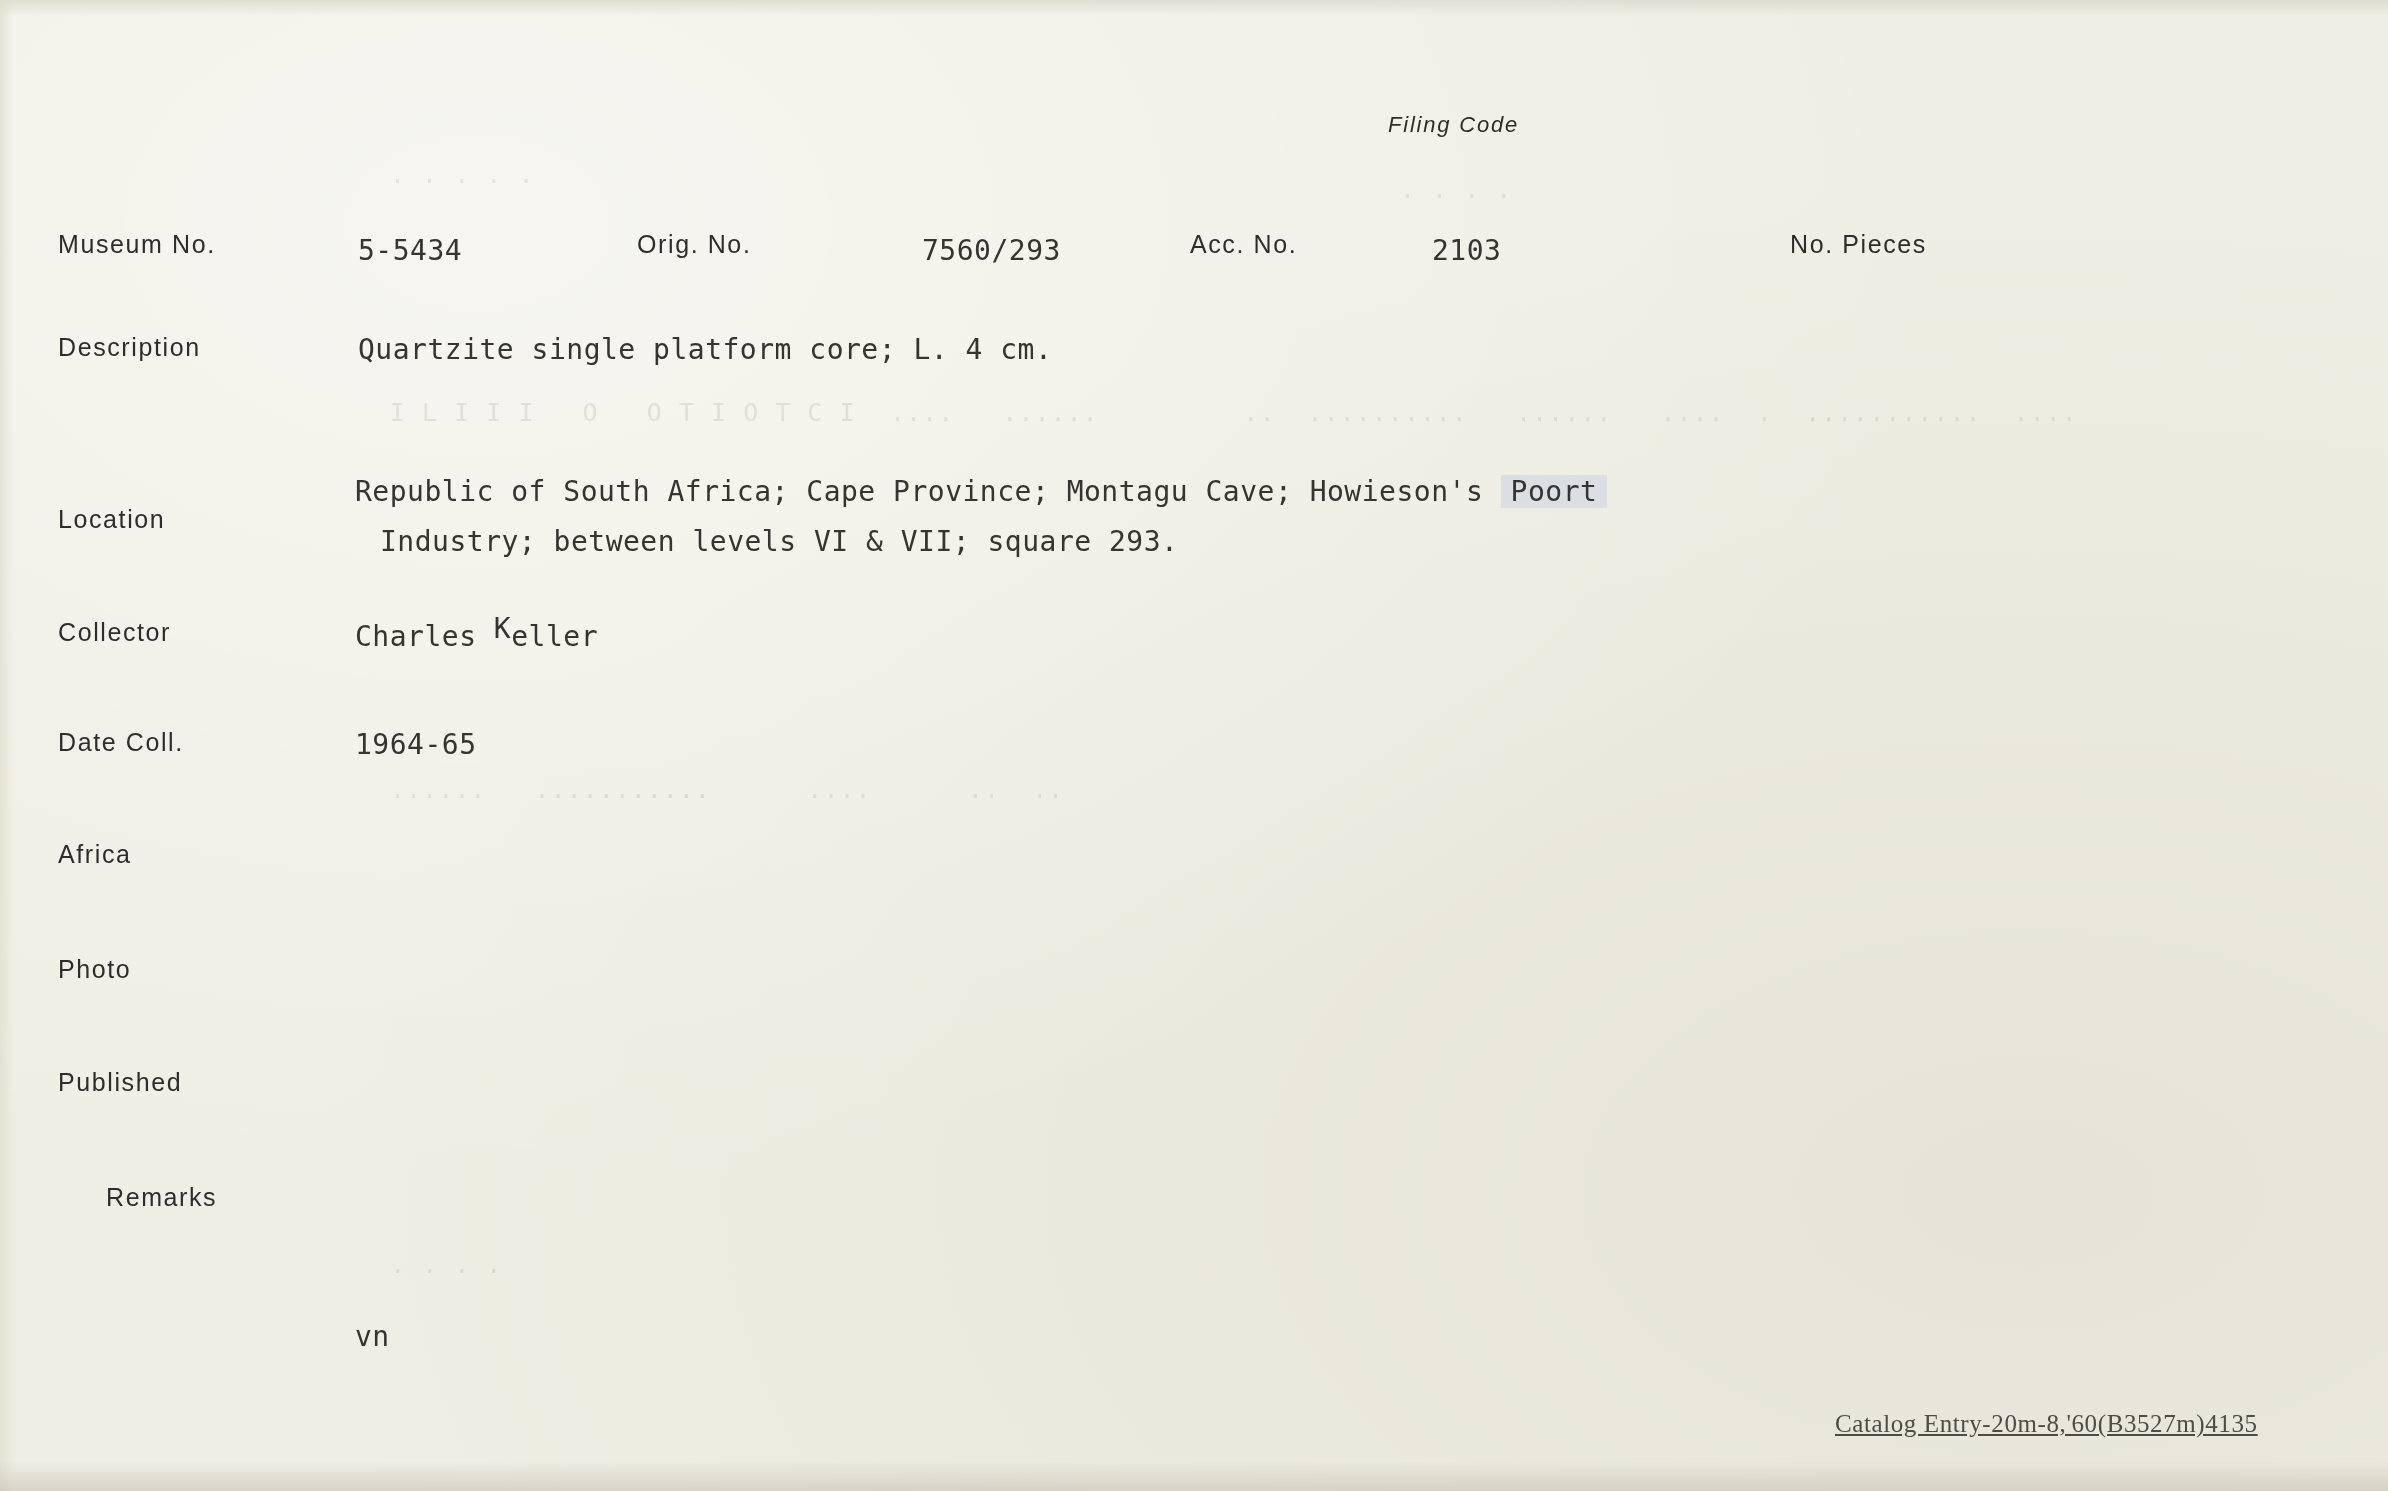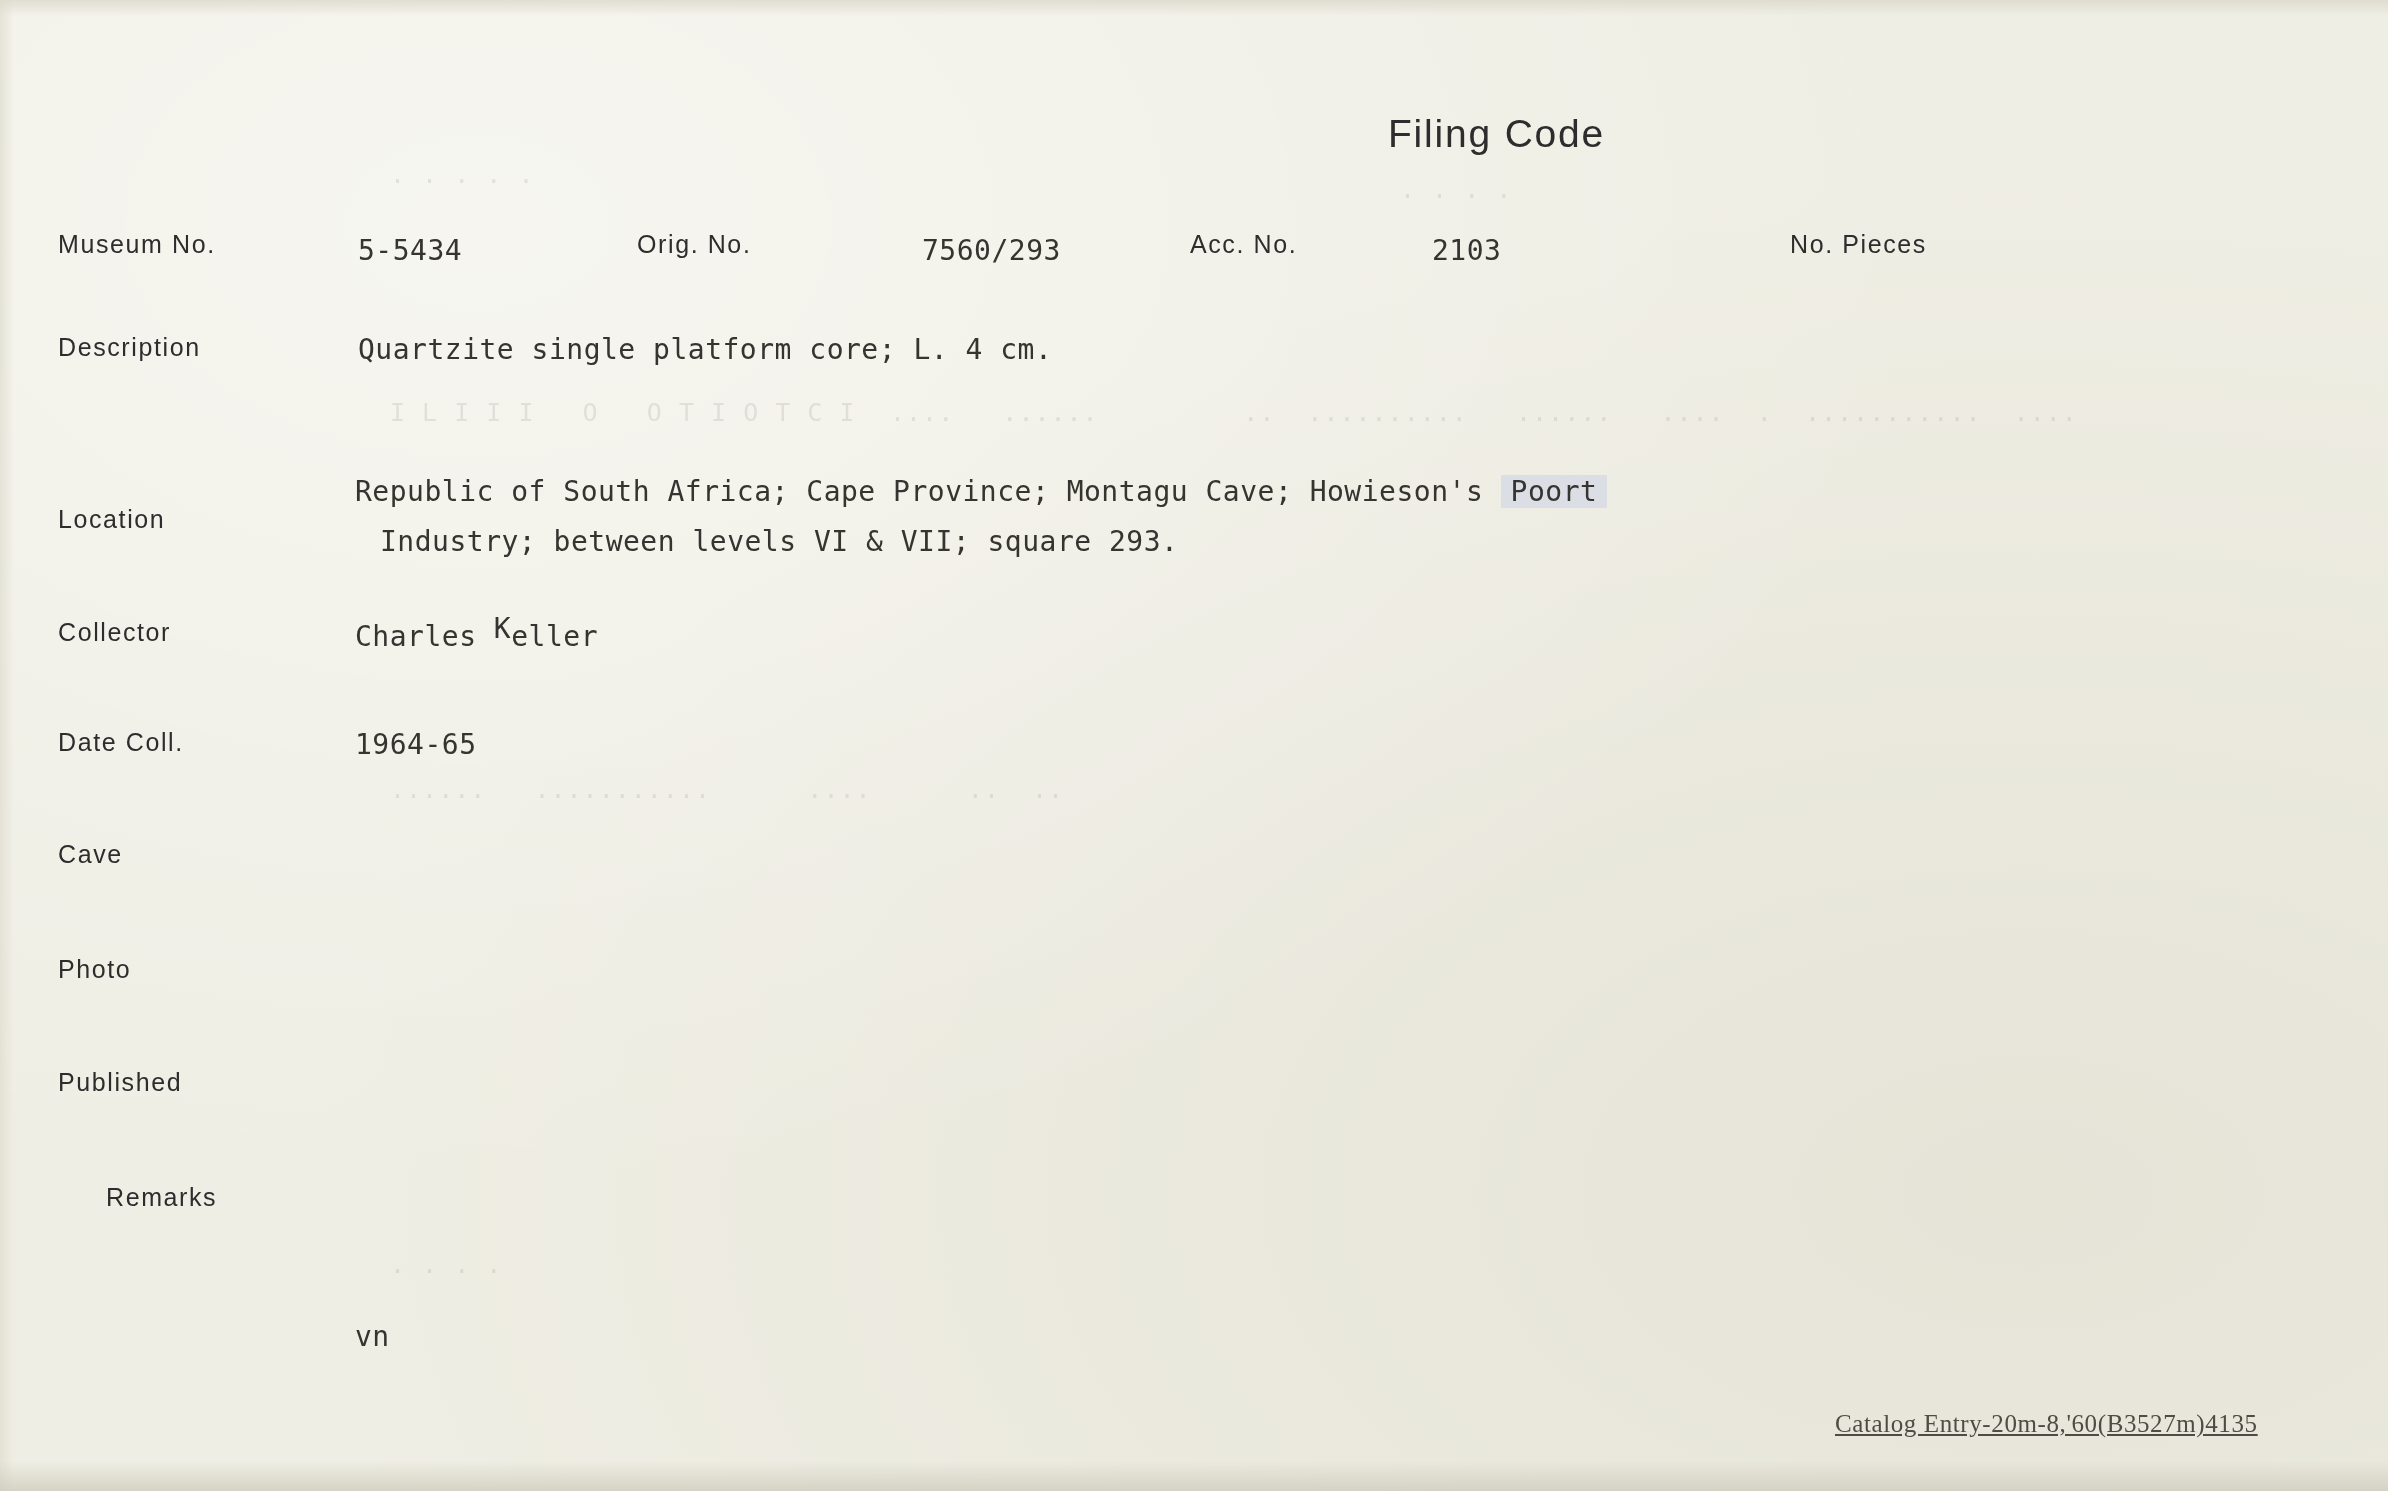--- a/index.html
+++ b/index.html
@@ -48,22 +48,23 @@
   .label {
     position: absolute;
     color: #2d2d2d;
     font-family: "Liberation Sans", sans-serif;
     font-size: 25px;
     letter-spacing: 1.6px;
     white-space: nowrap;
   }
 
   .label-filing {
-    font-size: 39px;
+    font-size: 22px;
     letter-spacing: 1.8px;
+    font-style: italic;
   }
 
   
   .typed {
     position: absolute;
     color: #343430;
     font-family: "DejaVu Sans Mono", monospace;
     font-size: 28px;
     letter-spacing: 0.5px;
     white-space: pre;
@@ -132,21 +133,21 @@
   <div class="typed" style="left:380px; top:525px;">Industry; between levels VI &amp; VII; square 293.</div>
 
   <div class="label" style="left:58px; top:618px;">Collector</div>
   <div class="typed" style="left:355px; top:620px;"><span>Charles </span><span style="position:relative; top:-8px;">K</span><span>eller</span></div>
 
   <div class="label" style="left:58px; top:728px;">Date Coll.</div>
   <div class="typed" style="left:355px; top:728px;">1964-65</div>
 
   <div class="ghost" style="left:390px; top:775px;">......   ...........      ....      ..  ..</div>
 
-  <div class="label" style="left:58px; top:840px;">Cave</div>
+  <div class="label" style="left:58px; top:840px;">Africa</div>
 
   <div class="label" style="left:58px; top:955px;">Photo</div>
   <div class="typed" style="left:355px; top:955px;"></div>
 
   <div class="label" style="left:58px; top:1068px;">Published</div>
   <div class="typed" style="left:355px; top:1068px;"></div>
 
   <div class="label" style="left:58px; top:1183px;margin-left:48px;">Remarks</div>
   <div class="typed" style="left:355px; top:1183px;"></div>
 

